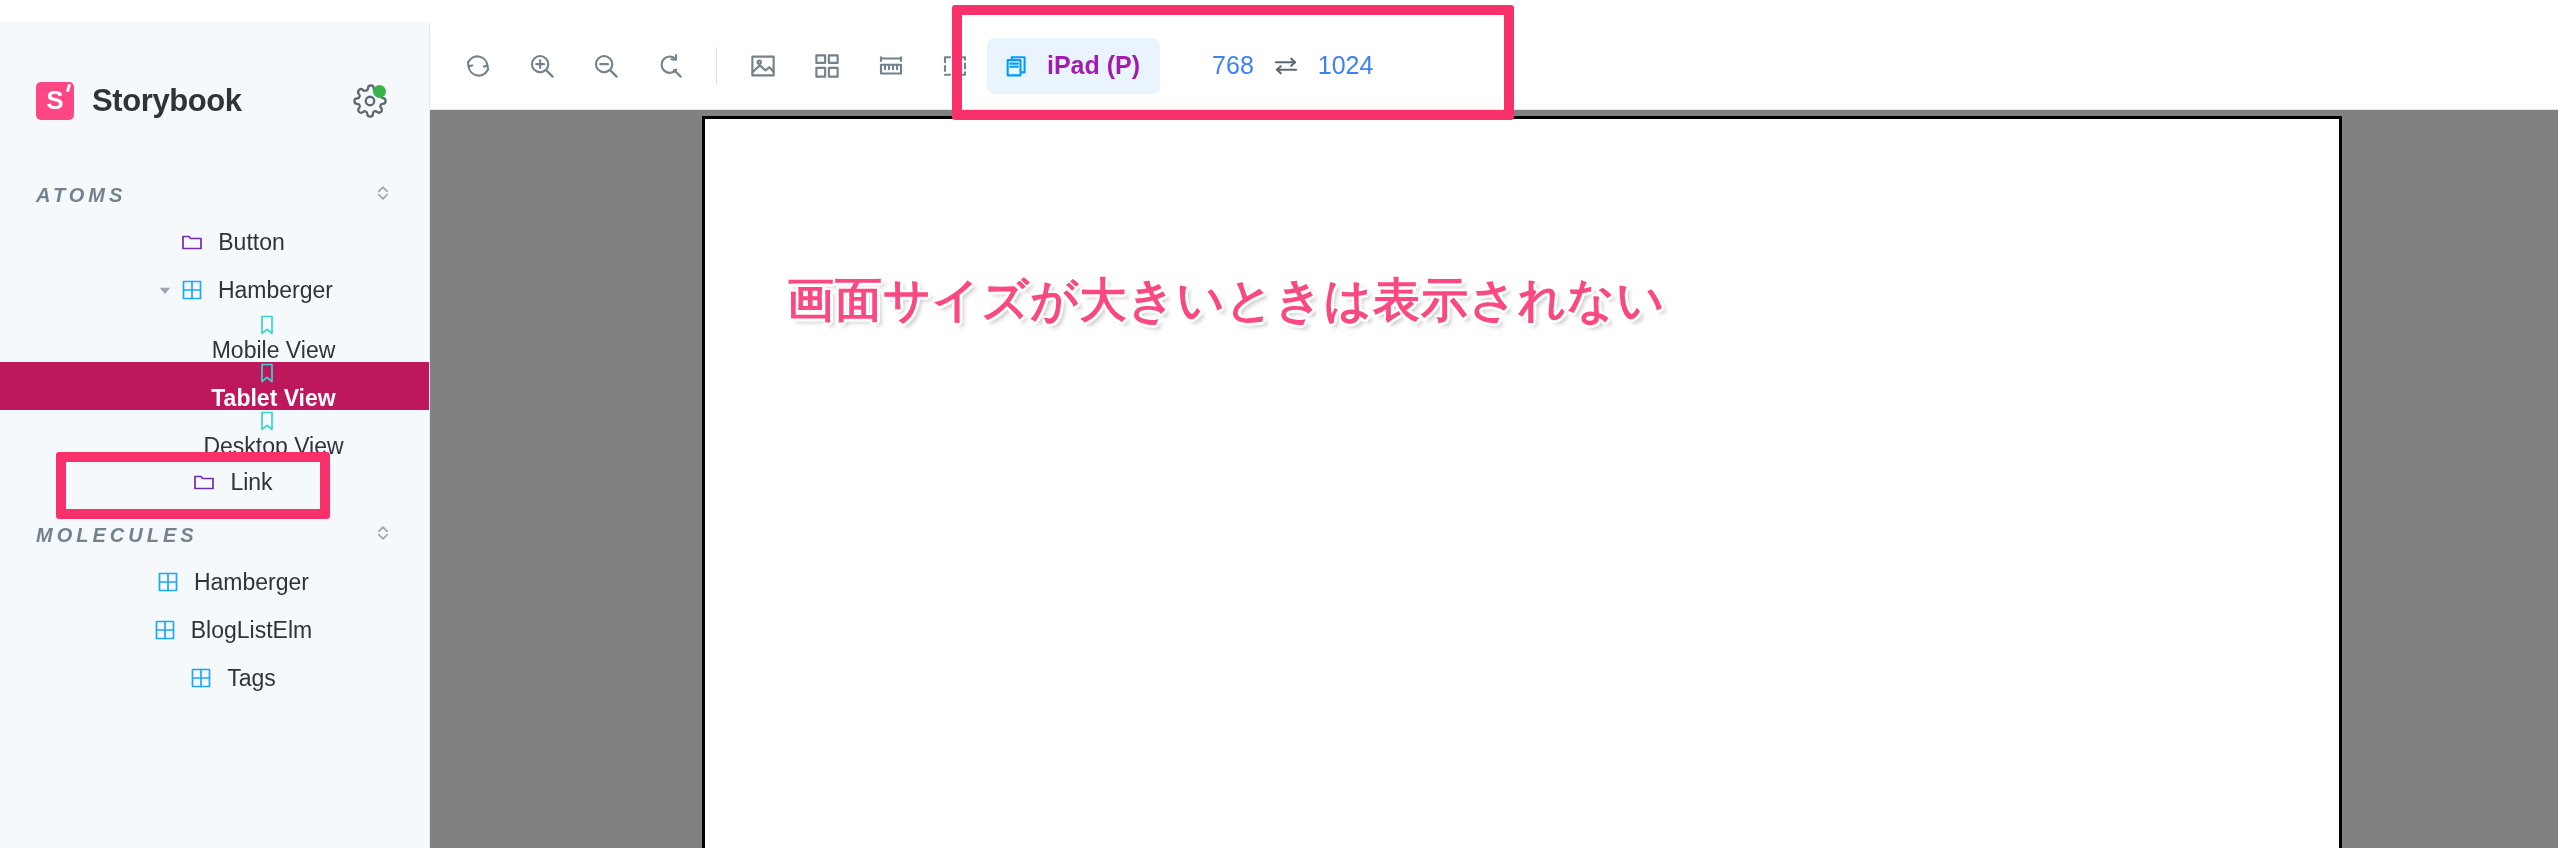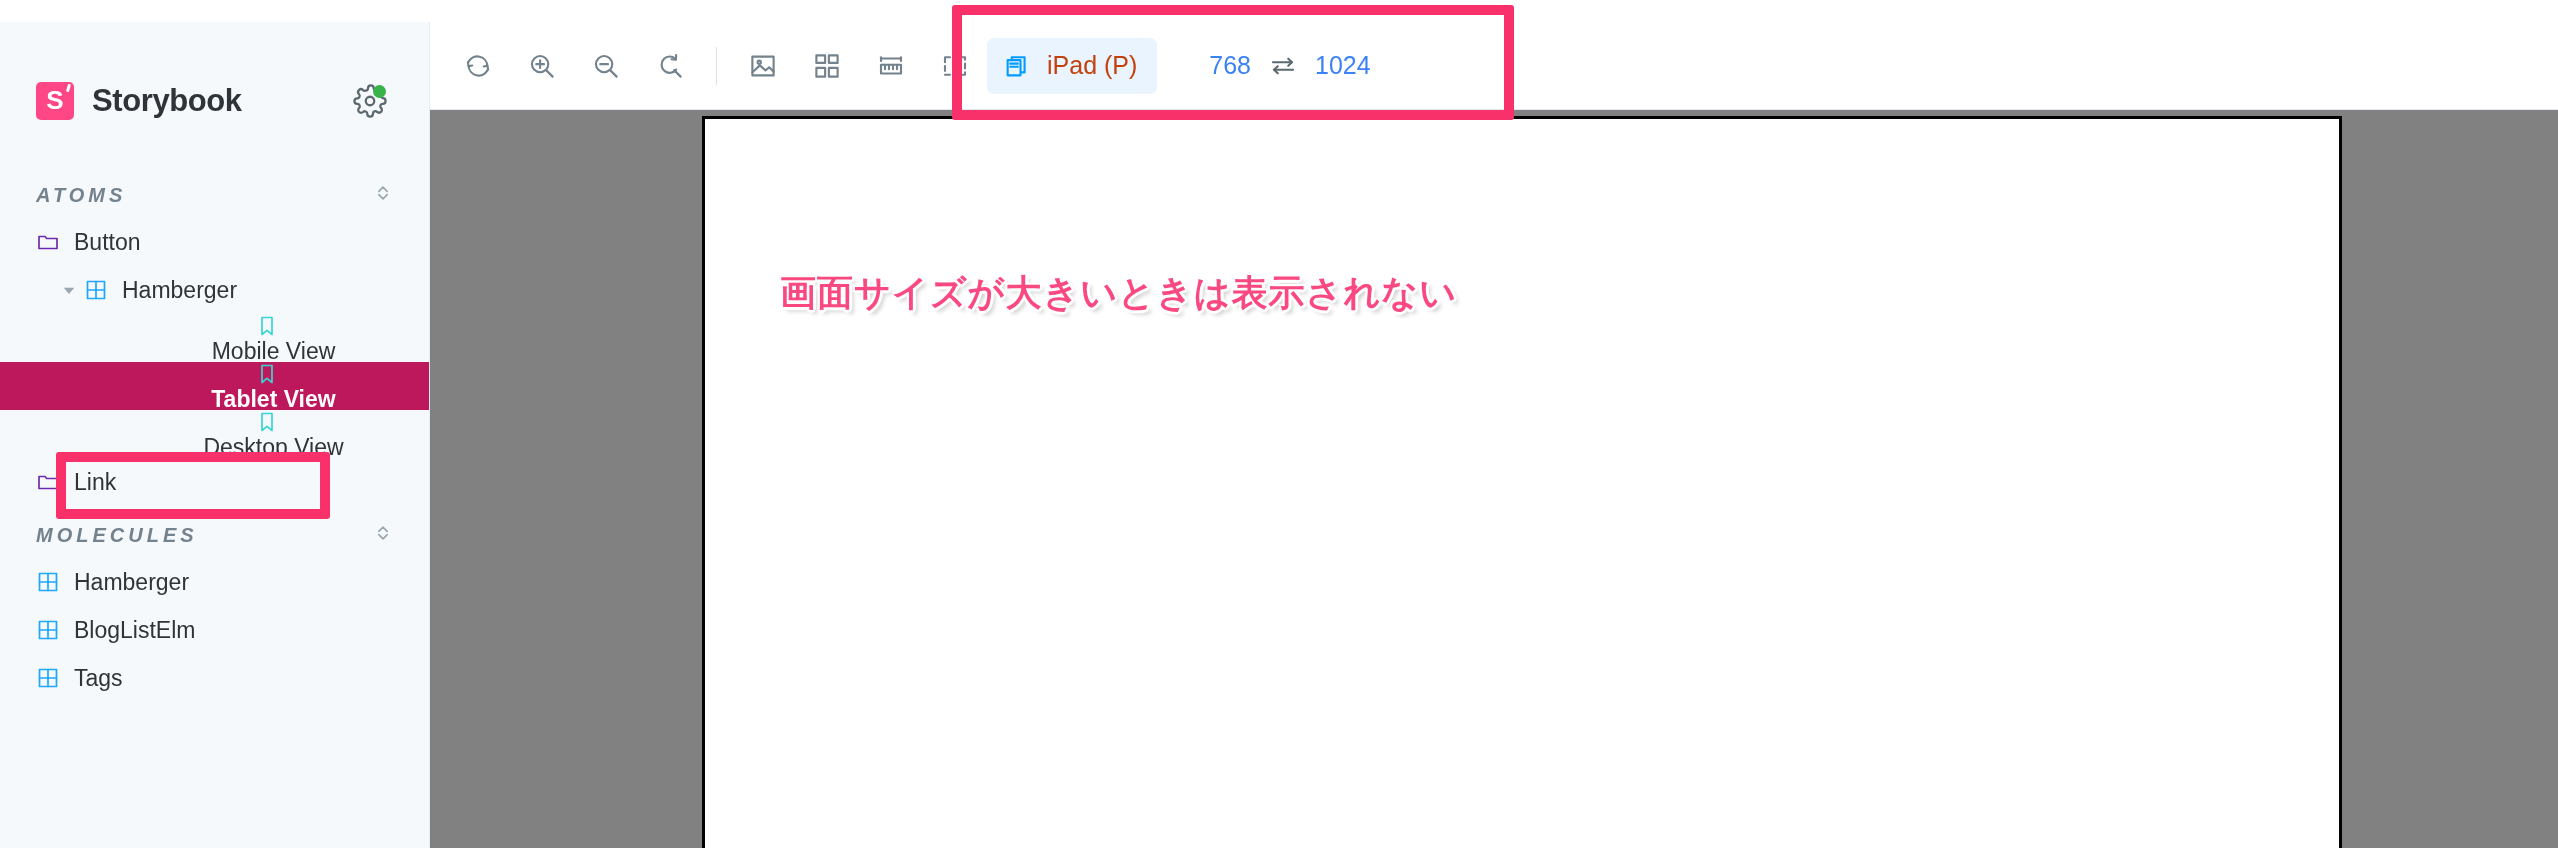--- a/index.html
+++ b/index.html
@@ -82,21 +82,21 @@
   }
   .group-title {
     font-size: 20px; font-weight: bold; color: #73828c;
     letter-spacing: 4.0px;
   }
   .group-spacer { flex: 1 1 auto; }
   .expand-ico { color: #9aa6b0; }
 
   .row {
     position: relative; display: flex; align-items: center;
-    height: 48px; padding-left: 36px; cursor: pointer;
+    height: 48px; padding-left: 36px; cursor: pointer; justify-content: center;
   }
   .row.indent-1 { padding-left: 36px; }
   .row.indent-2 { padding-left: 62px; }
   .row.indent-3 { padding-left: 118px; flex-direction: column; }
   .row-label { font-size: 23px; color: #2e3438; }
   .row .ico { flex: 0 0 auto; margin-right: 14px; display: flex; }
   .caret { flex: 0 0 auto; width: 22px; margin-right: 0px; display:flex; align-items:center; }
 
   .row.selected { background: #be185d; }
   .row.selected .row-label { color: #ffffff; font-weight: bold; }
@@ -127,21 +127,21 @@
     margin: 0 14px;
   }
   .viewport-group { display: flex; align-items: center; }
   .vp-pill {
     display: flex; align-items: center;
     height: 56px; padding: 0 20px 0 16px;
     border-radius: 7px; background: #e9f4fe;
     color: #029cfd; cursor: pointer; border: none;
   }
   .vp-pill .vp-ico { margin-right: 16px; display: flex; }
-  .vp-pill-label { font-size: 25px; font-weight: normal; color: #c2410c; }
+  .vp-pill-label { font-size: 25px; font-weight: bold; color: #a21caf; }
   .vp-dim {
     font-size: 25px; color: #3b82f6; font-weight: normal;
     padding: 0 0 0 52px;
   }
   .vp-swap {
     display: flex; align-items: center; justify-content: center;
     width: 64px; height: 56px; color: #5c6870;
     background: transparent; border: none; cursor: pointer;
   }
 
@@ -150,22 +150,22 @@
     background: #818181;
     overflow: hidden;
   }
   #preview-frame {
     position: absolute; left: 272px; top: 6px;
     width: 1640px; height: 760px;
     background: #ffffff;
     border: 3px solid #000000;
   }
   .story-text {
-    position: absolute; left: 75px; top: 150px;
-    font-size: 36px; font-weight: bold;
+    position: absolute; left: 82px; top: 150px;
+    font-size: 47px; font-weight: bold;
     color: #fa4980;
     letter-spacing: 1px;
     text-shadow:
       -2px -2px 0 #fff,  2px -2px 0 #fff,
       -2px  2px 0 #fff,  2px  2px 0 #fff,
        0px  3px 0 #fff,  3px  0px 0 #fff,
        4px  4px 4px rgba(0,0,0,0.22);
     white-space: nowrap;
     font-family: "DejaVu Sans", "Liberation Sans", sans-serif;
   }

